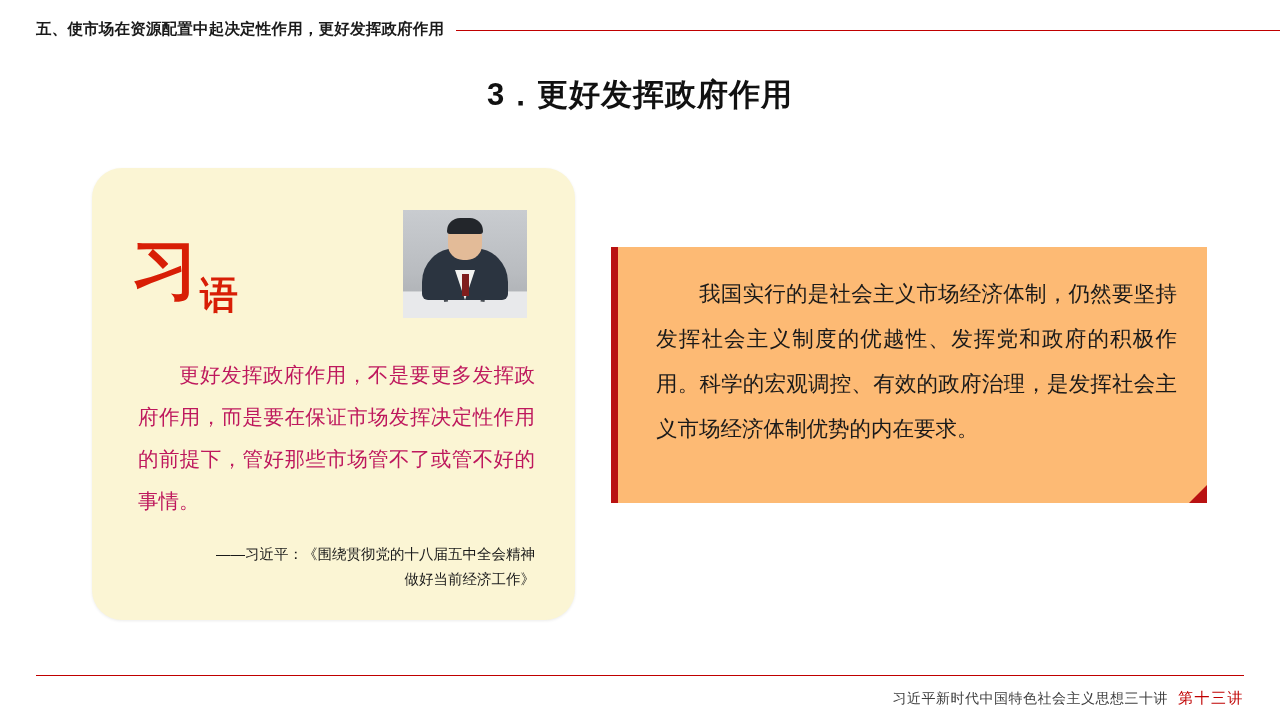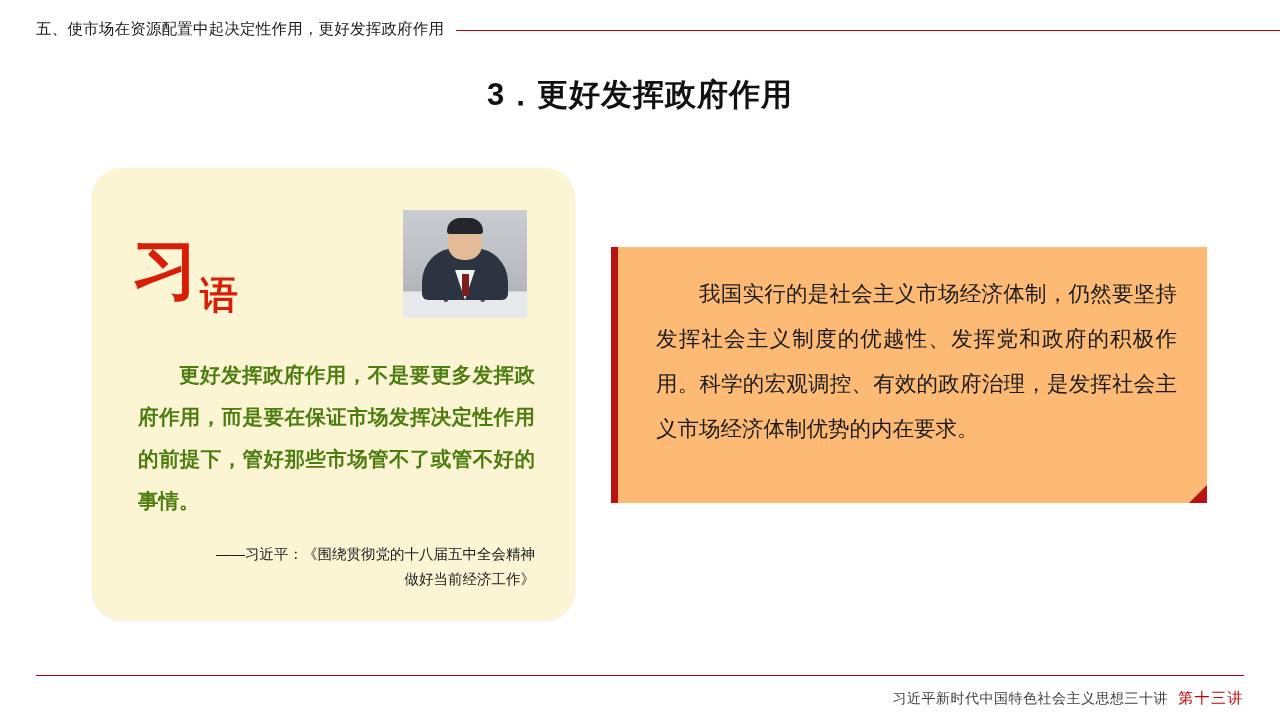--- a/index.html
+++ b/index.html
@@ -21,21 +21,21 @@
     position: absolute;
     top: 14px;
     left: 0;
     width: 1280px;
     height: 30px;
     display: flex;
     align-items: center;
   }
   .header-title {
     font-size: 15.5px;
-    font-weight: normal;
+    font-weight: bold;
     color: #1a1a1a;
     padding-left: 36px;
     white-space: nowrap;
     letter-spacing: 0.2px;
   }
   .header-rule {
     flex: 1;
     height: 0;
     border-top: 1.5px solid #c00000;
     margin-left: 12px;
@@ -186,25 +186,24 @@
     border-radius: 5px;
   }
 
   .xi-quote {
     position: absolute;
     left: 46px;
     right: 40px;
     top: 186px;
     font-size: 20.5px;
     line-height: 42px;
-    color: #4d7c0f;
+    color: #be185d;
     text-align: justify;
     text-indent: 41px;
     font-family: "DejaVu Sans", "Liberation Sans", sans-serif;
-    font-weight: bold;
   }
   .xi-attrib {
     position: absolute;
     left: 60px;
     right: 40px;
     top: 374px;
     font-size: 14.5px;
     line-height: 25px;
     color: #1a1a1a;
     text-align: right;

